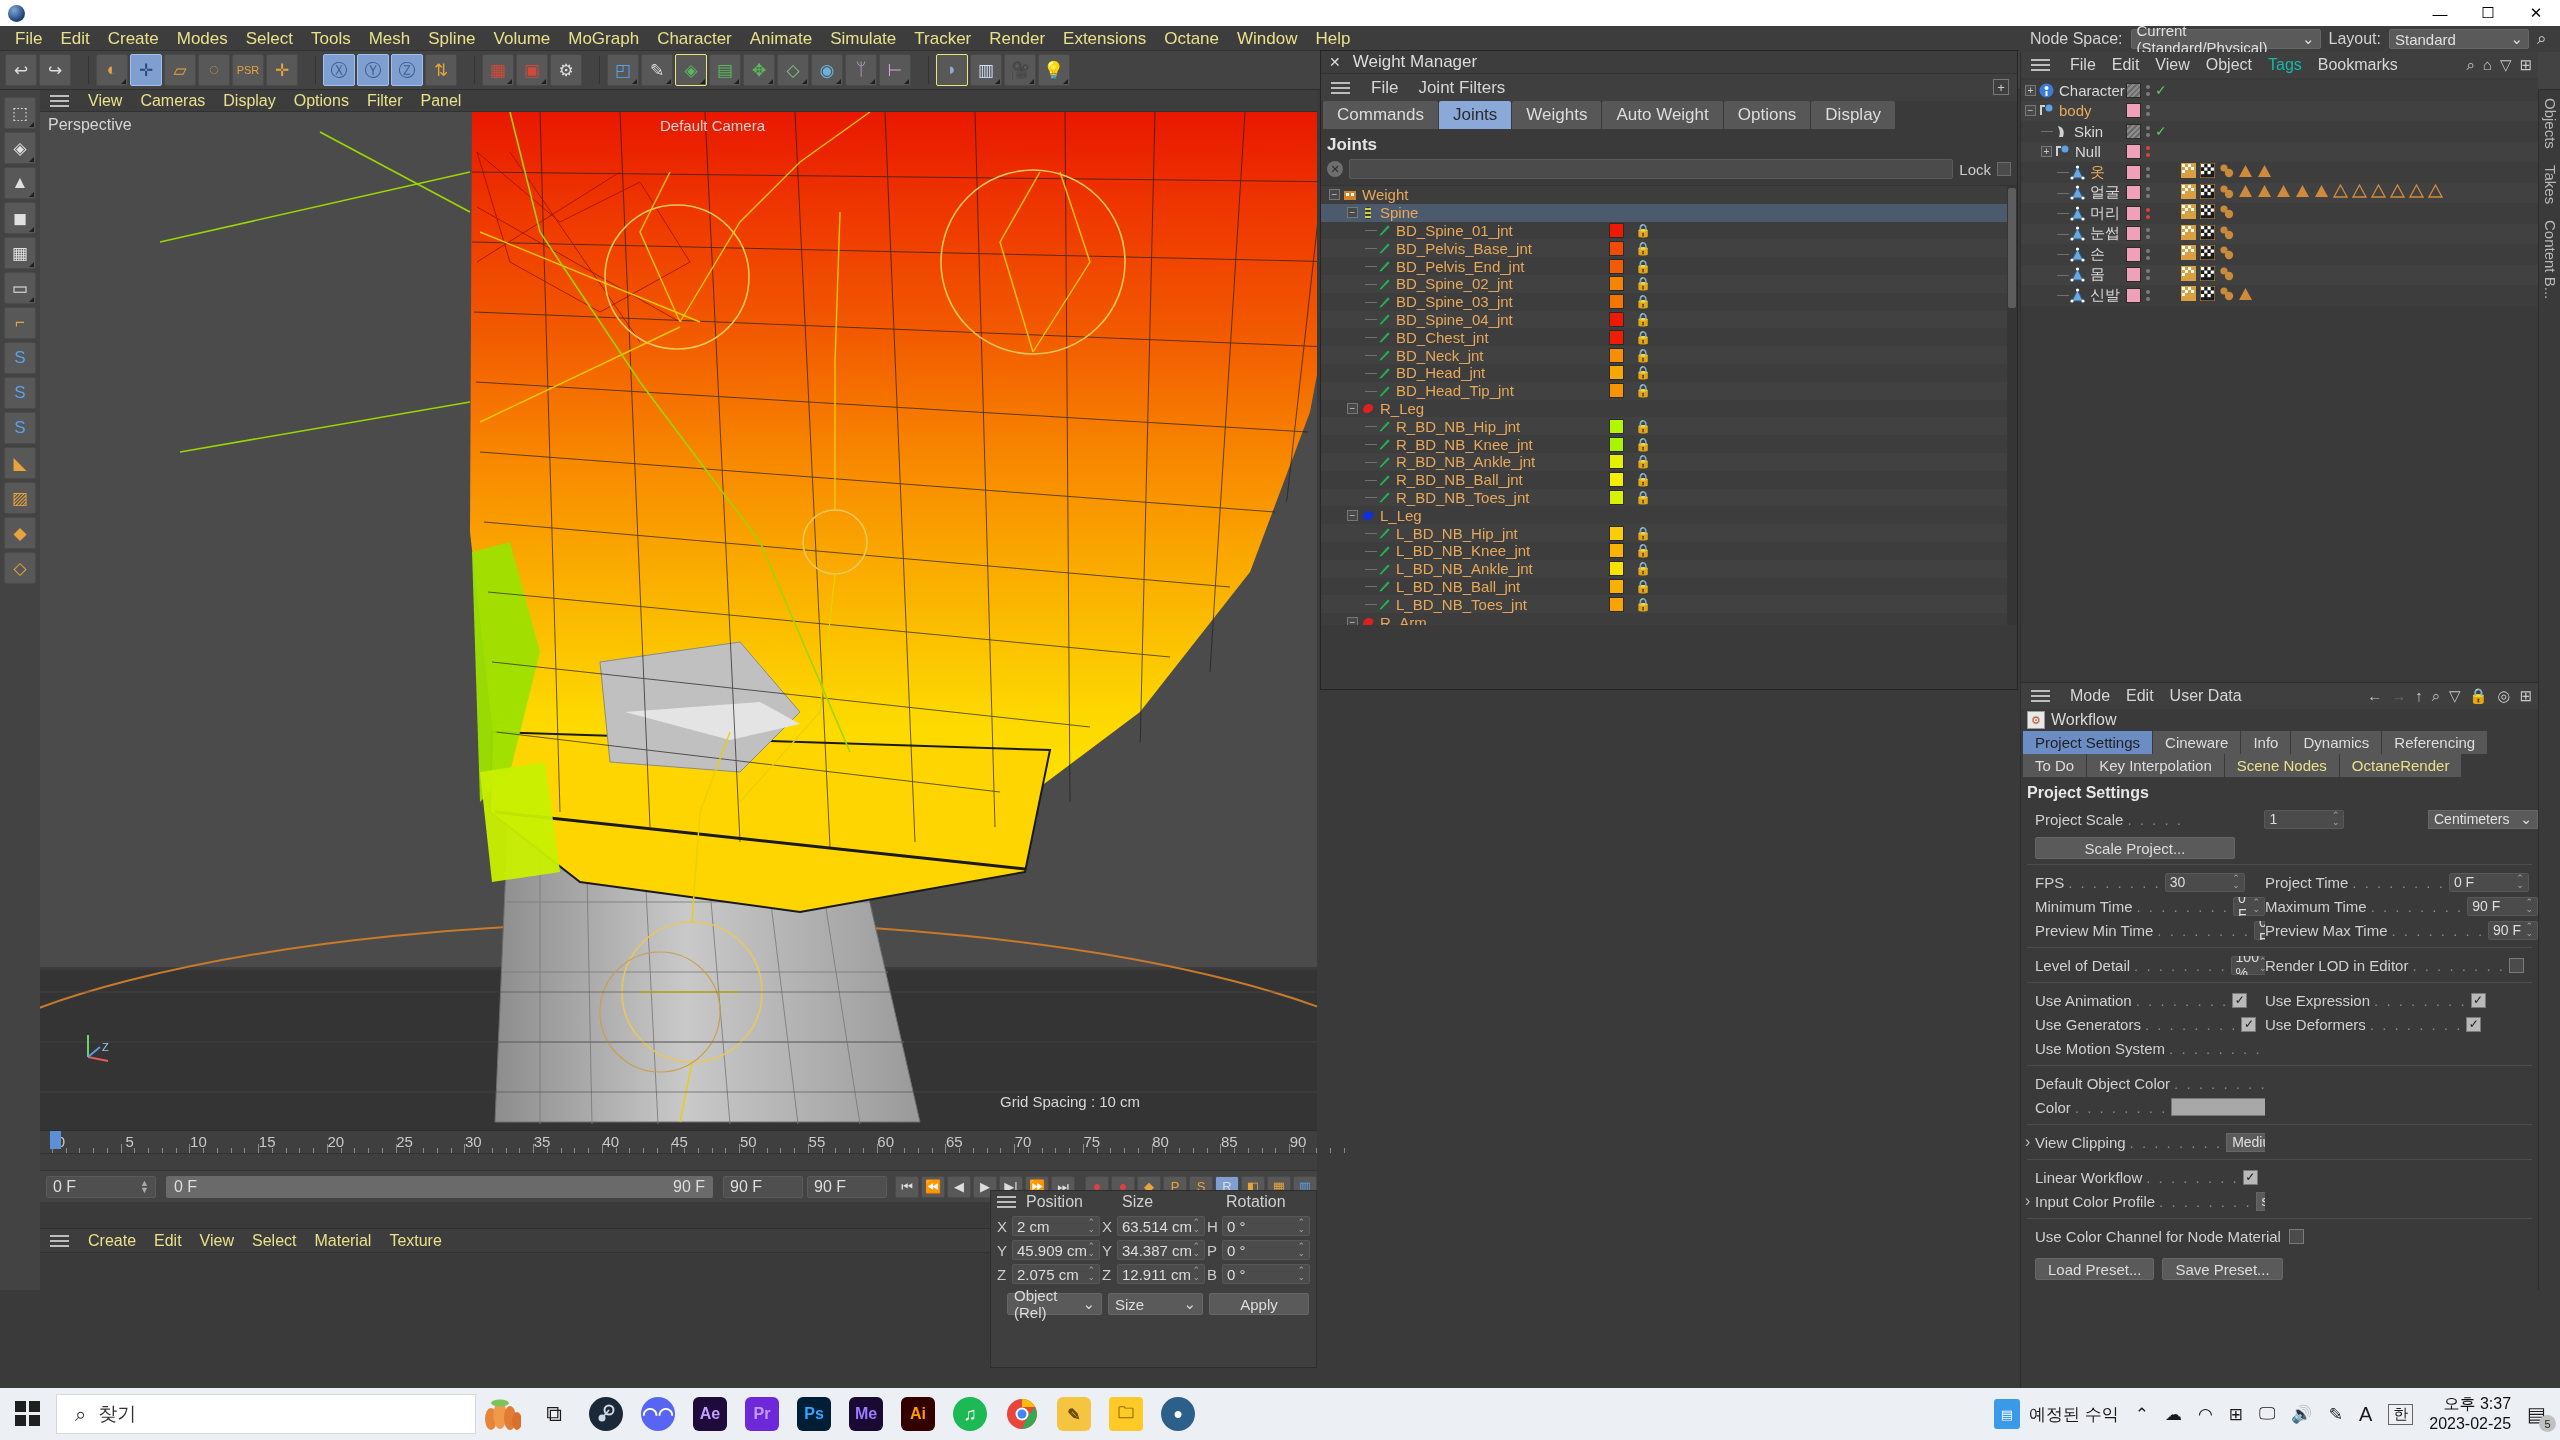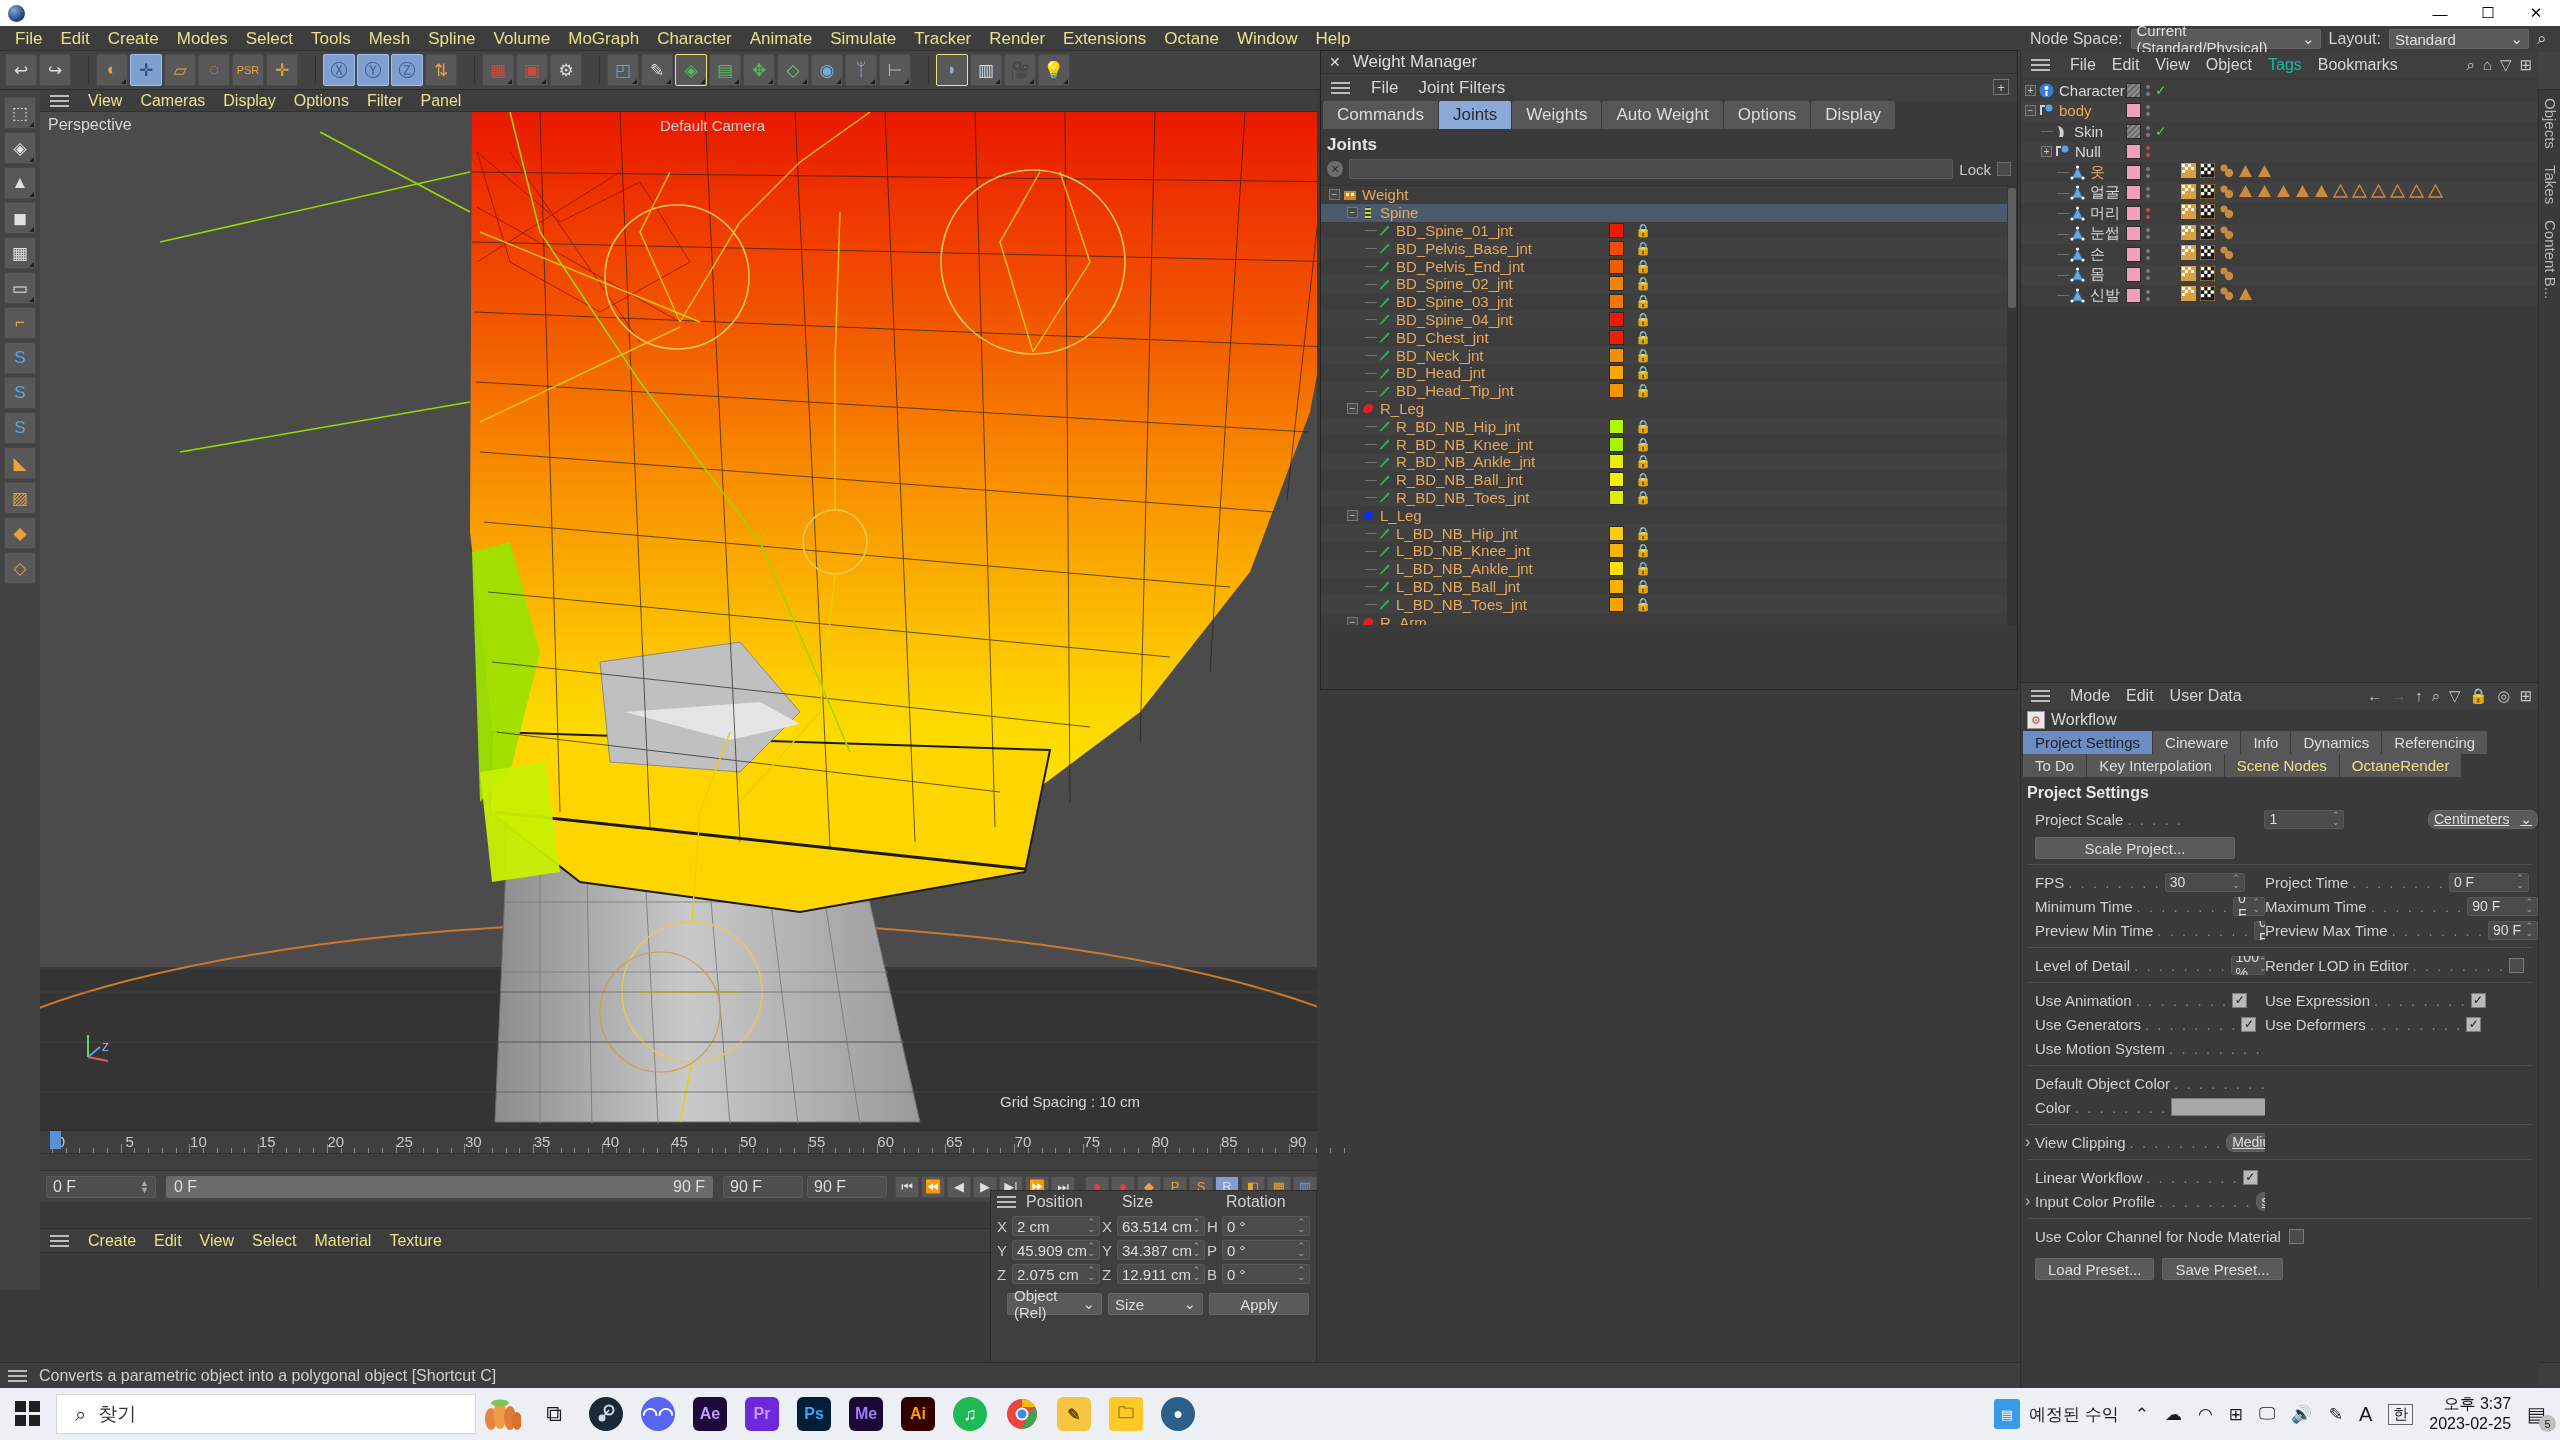--- a/index.html
+++ b/index.html
@@ -245,23 +245,23 @@
   .atab{ background:#575757;color:#ddd; font-size:15px; padding:3px 12px;}
   .atab.sel{ background:#6b8dc4; color:#1f1f1f;}
   .atab.y{ color:#e8e08a;}
   .attr-h{ font-size:16px;font-weight:bold;color:#e6e6e6;padding:7px 0 5px 6px;}
   .prow{ display:flex; align-items:center; height:24px; padding-left:14px; font-size:15px;}
   .plab{ color:#d0d0d0; white-space:nowrap;}
   .dots{ flex:0 0 auto; color:#8a8a8a; letter-spacing:2px; margin:0 4px;}
   .pfield{ width:80px;height:19px;background:#4b4b4b;border:1px solid #585858;
      border-radius:2px;font-size:14px;color:#ddd;padding:0 4px;display:flex;
      align-items:center;justify-content:space-between;}
-  .pdd{ height:19px;background:#5a5a5a;border:1px solid #666;border-radius:8px;
+  .pdd{ height:19px;background:#5a5a5a;border:1px solid #666;border-radius:0;
      font-size:14px;color:#e0e0e0;padding:0 5px;display:flex;align-items:center;
-     justify-content:space-between; gap:6px;text-decoration:underline;}
+     justify-content:space-between; gap:6px;}
   .pchk{ width:15px;height:15px;background:#b9b9b9;border:1px solid #7a7a7a;
      display:flex;align-items:center;justify-content:center;color:#222;font-size:12px;}
   .pchk.off{ background:#4b4b4b;color:transparent;}
   .hr{ height:1px;background:#4d4d4d;margin:5px 6px;}
   .btnrow{ display:flex; gap:8px; padding-left:14px; margin-top:6px;}
   .pbtn2{ height:22px;background:#5a5a5a;border:1px solid #666;border-radius:2px;
      font-size:15px;color:#ddd;display:flex;align-items:center;padding:0 12px;}
 
   
   .taskbar{
@@ -789,28 +789,20 @@
           <span>⌄</span>
       </div>
       <div class="cdd">
         <span>Size</span>
           <span>⌄</span>
       </div>
       <div class="capply">Apply</div>
     </div>
   </div>
 
-  <div class="statusbar">
-    <span class="hamb" style="margin-right:12px">
-        <i></i>
-        <i></i>
-        <i></i>
-      </span>
-    <span>Converts a parametric object into a polygonal object [Shortcut C]</span>
-  </div>
 
   <div class="wm">
     <div class="wm-title">
       <span style="font-size:14px">✕</span>
       <span>Weight Manager</span>
     </div>
     <div class="wm-menu" style="position:relative">
       <span class="hamb" style="margin:0 10px 0 4px">
           <i></i>
           <i></i>

